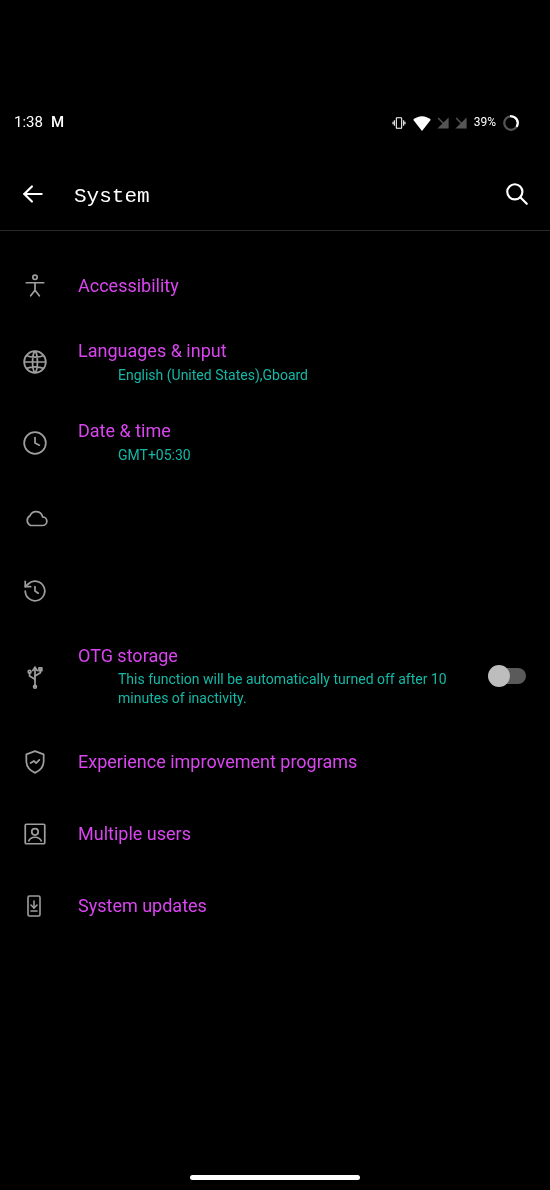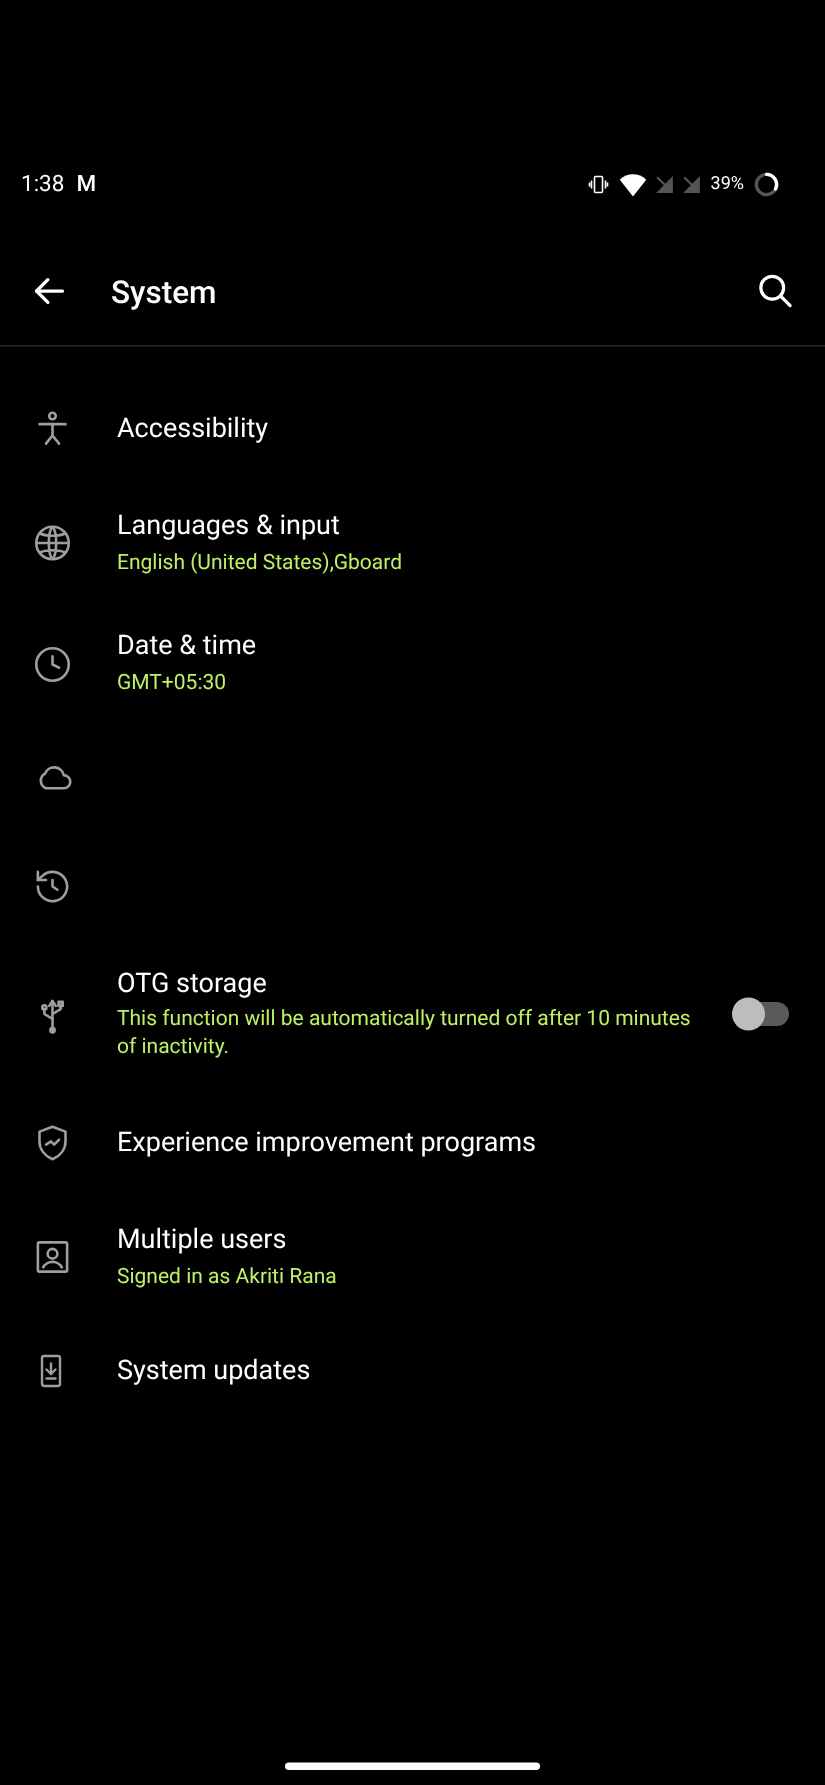--- a/index.html
+++ b/index.html
@@ -38,20 +38,21 @@
 
   
   .app-bar {
     position: absolute;
     top: 168px;
     left: 0; right: 0;
     height: 56px;
     display: flex;
     align-items: center;
     padding: 0 20px;
+    font-family: Liberation Mono, monospace;
   }
   .app-bar .title {
     font-size: 21px;
     font-weight: 500;
     margin-left: 28px;
   }
   .app-bar .search {
     margin-left: auto;
   }
   .divider {
@@ -81,28 +82,29 @@
     justify-content: flex-start;
     color: #9e9e9e;
     flex: none;
   }
   .item .texts {
     flex: 1;
     min-width: 0;
   }
   .item .primary {
     font-size: 18px;
-    color: #ffffff;
+    color: #d946ef;
     line-height: 1.25;
   }
   .item .secondary {
     font-size: 14px;
-    color: #bef264;
+    color: #14b8a6;
     margin-top: 3px;
     line-height: 1.35;
+    margin-left: 40px;
   }
   .item .trailing {
     flex: none;
     margin-left: 14px;
   }
   
   .switch {
     width: 40px; height: 22px;
     position: relative;
   }
@@ -289,21 +291,20 @@
   <div class="item">
     <span class="icon-wrap">
       <svg width="26" height="26" viewBox="0 0 24 24" fill="none" stroke="currentColor" stroke-width="1.6" stroke-linejoin="round">
           <rect x="3" y="3" width="18" height="18" rx="1"></rect>
           <circle cx="12" cy="10" r="3"></circle>
           <path d="M6 19c1-3 4-4 6-4s5 1 6 4"></path>
         </svg>
     </span>
     <div class="texts">
       <div class="primary">Multiple users</div>
-      <div class="secondary">Signed in as Akriti Rana</div>
     </div>
   </div>
 
   <div class="item">
     <span class="icon-wrap">
       <svg width="24" height="28" viewBox="0 0 24 24" fill="none" stroke="currentColor" stroke-width="1.6" stroke-linecap="round" stroke-linejoin="round">
           <rect x="6" y="2" width="12" height="20" rx="1.5"></rect>
           <path d="M12 7v7"></path>
           <polyline points="9 11 12 14 15 11"></polyline>
           <line x1="9" y1="17" x2="15" y2="17"></line>

